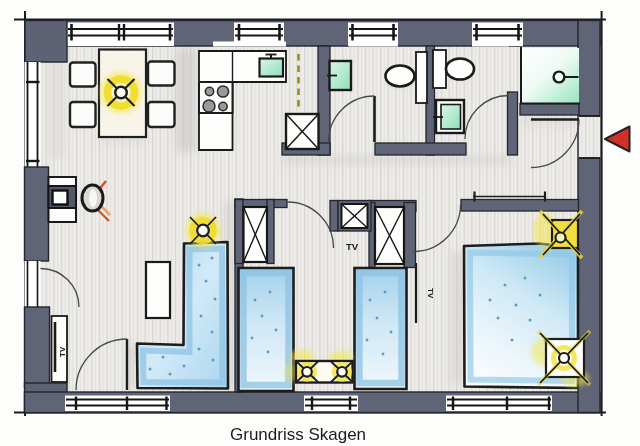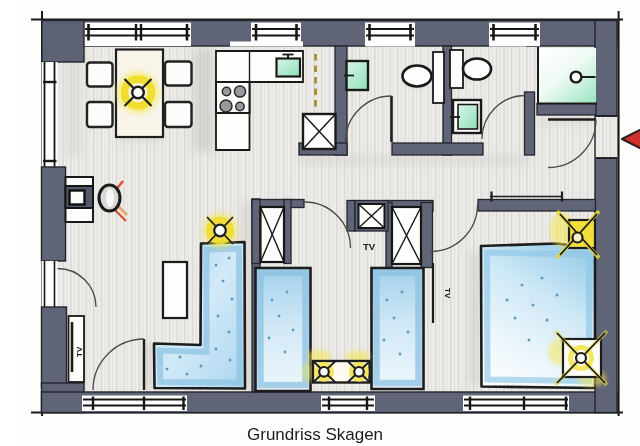--- a/index.html
+++ b/index.html
@@ -1,16 +1,16 @@
 <!DOCTYPE html>
 <html><head>
 <meta charset="utf-8">
 <style>
 html,body{margin:0;padding:0;background:#ffffff;}
-#wrap{width:515px;height:446px;position:relative;font-family:"Liberation Sans", sans-serif;padding-left:17px;}
+#wrap{width:515px;height:446px;position:relative;font-family:"Liberation Sans", sans-serif;}
 svg{display:block;}
 </style>
 </head>
 <body>
 <div id="wrap">
 <svg width="640" height="446" viewBox="0 0 640 446">
 <defs>
   <pattern id="planks" x="0" y="0" width="7.6" height="12" patternUnits="userSpaceOnUse">
     <rect x="0" y="0" width="7.6" height="12" fill="#edece8"></rect>
     <rect x="0" y="0" width="1.3" height="12" fill="#d8d6d2"></rect>

